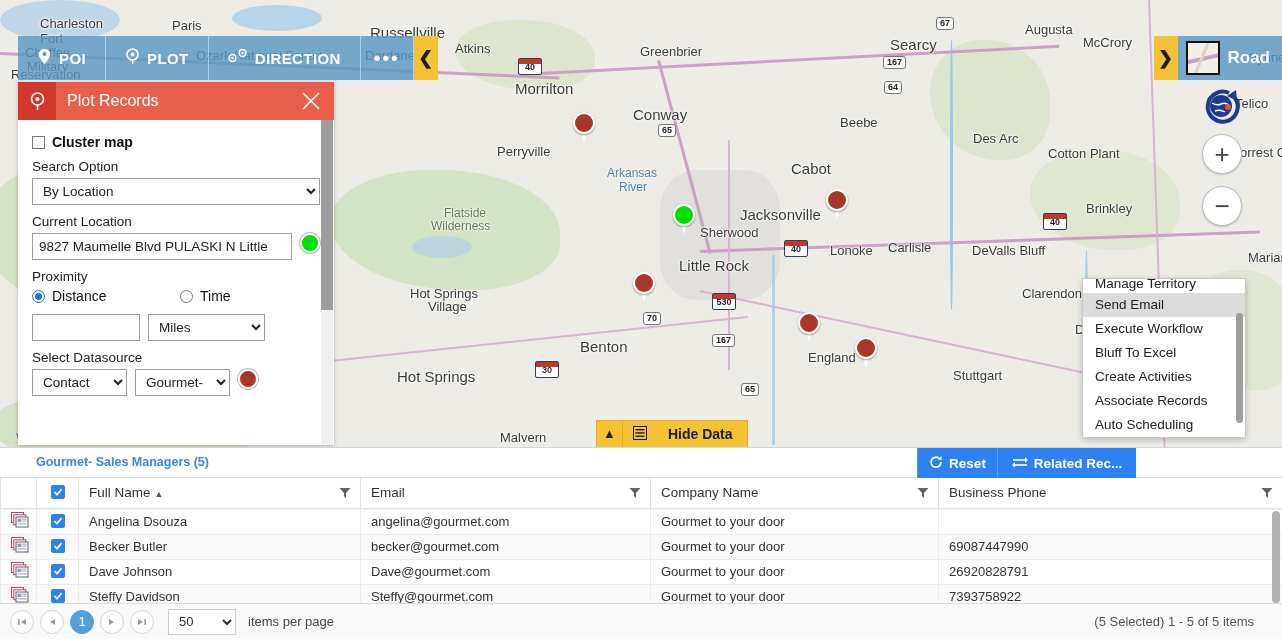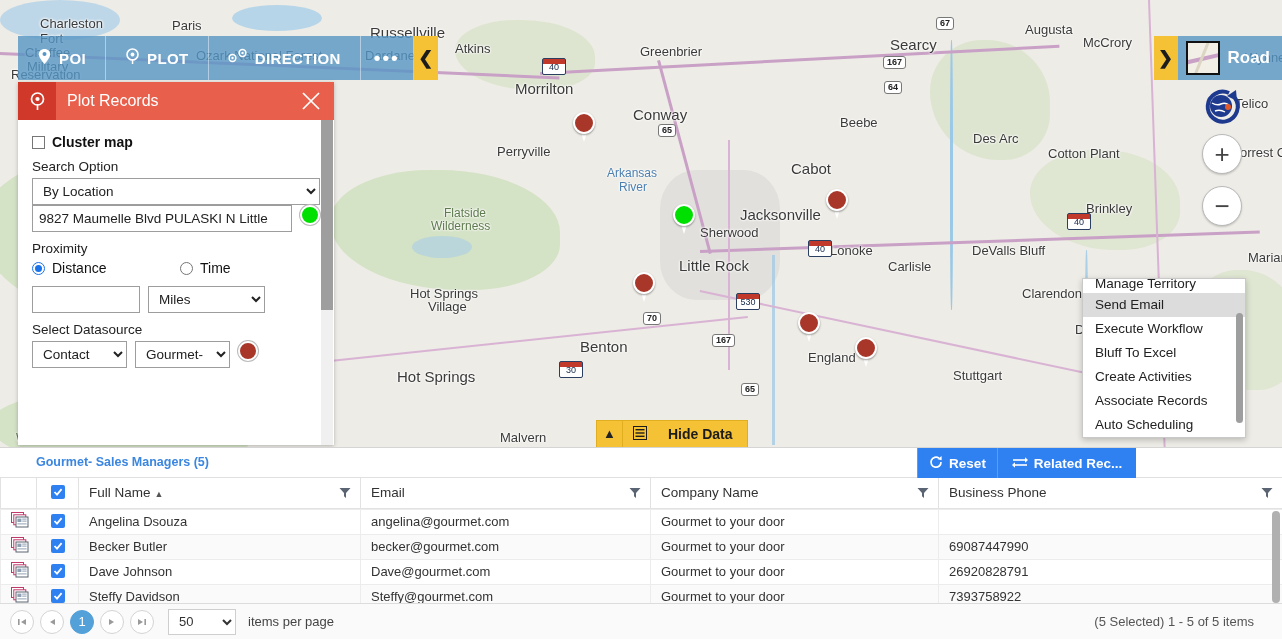--- a/index.html
+++ b/index.html
@@ -37,25 +37,25 @@
   .map-label.big { font-size: 15px; }
   .map-label.water-label { color: #4a7fb0; font-size: 12px; }
   .map-label.park-label { color: #5e7a4e; font-size: 12px; }
 
   .shield {
     position: absolute; background: #fff; border: 1px solid #777;
     border-radius: 3px; font-size: 9px; color: #222; font-weight: bold;
     padding: 1px 3px; line-height: 1;
   }
   .shield.interstate {
-    background: #fff; border: none; color: #13264a; font-weight: normal;
+    background: #fff; border: none; color: #13264a; font-weight: bold;
     padding: 0; width: 24px; height: 17px; text-align: center;
     border-radius: 2px;
     background: linear-gradient(#c0392b 0 5px, #fff 5px 100%);
-    border: 1px solid #2b3f63; padding-top: 4px; font-size: 9px; margin-left: 24px;
+    border: 1px solid #2b3f63; padding-top: 4px; font-size: 9px;
   }
 
   .pin { position: absolute; width: 22px; height: 30px; }
   .pin .head {
     position: absolute; left: 0; top: 0; width: 22px; height: 22px;
     border-radius: 50%; border: 2px solid #fff;
     box-shadow: 0 1px 2px rgba(0,0,0,.4);
   }
   .pin .tail {
     position: absolute; left: 7px; top: 17px;
@@ -361,21 +361,21 @@
         <div class="map-label " style="left: 497px; top: 144px;">Perryville</div>
         <div class="map-label water-label" style="left: 607px; top: 166px;">Arkansas</div>
         <div class="map-label water-label" style="left: 619px; top: 180px;">River</div>
         <div class="map-label park-label" style="left: 444px; top: 206px;">Flatside</div>
         <div class="map-label park-label" style="left: 431px; top: 219px;">Wilderness</div>
         <div class="map-label big" style="left: 740px; top: 206px;">Jacksonville</div>
         <div class="map-label " style="left: 700px; top: 225px;">Sherwood</div>
         <div class="map-label " style="left: 1086px; top: 201px;">Brinkley</div>
         <div class="map-label big" style="left: 679px; top: 257px;">Little Rock</div>
         <div class="map-label " style="left: 830px; top: 243px;">Lonoke</div>
-        <div class="map-label " style="left: 888px; top: 259px;">Carlisle</div>
+        <div class="map-label " style="left: 888px; top: 240px;">Carlisle</div>
         <div class="map-label " style="left: 972px; top: 243px;">DeValls Bluff</div>
         <div class="map-label " style="left: 1248px; top: 250px;">Marian</div>
         <div class="map-label " style="left: 410px; top: 286px;">Hot Springs</div>
         <div class="map-label " style="left: 428px; top: 299px;">Village</div>
         <div class="map-label " style="left: 1022px; top: 286px;">Clarendon</div>
         <div class="map-label " style="left: 1075px; top: 322px;">Duncan</div>
         <div class="map-label big" style="left: 580px; top: 338px;">Benton</div>
         <div class="map-label big" style="left: 397px; top: 368px;">Hot Springs</div>
         <div class="map-label " style="left: 808px; top: 350px;">England</div>
         <div class="map-label " style="left: 953px; top: 368px;">Stuttgart</div>
@@ -538,20 +538,21 @@
       </div>
       <div id="panel-body">
         <div class="chk-row">
           <div class="chk-box"></div>
           <div class="chk-label">Cluster map</div>
         </div>
 
         <div class="fld-label">Search Option</div>
         <select class="fld" id="search-option-select"><option>By Location</option><option>By Region</option><option>By Territory</option></select>
 
+        <div class="fld-label">Current Location</div>
         <div class="row-inline">
           <input class="fld" id="current-location-input" value="9827 Maumelle Blvd PULASKI N Little" style="">
           <div class="mini-pin green">
             <div class="tail"></div>
               <div class="head"></div>
           </div>
         </div>
 
         <div class="fld-label">Proximity</div>
         <div class="radio-row">

